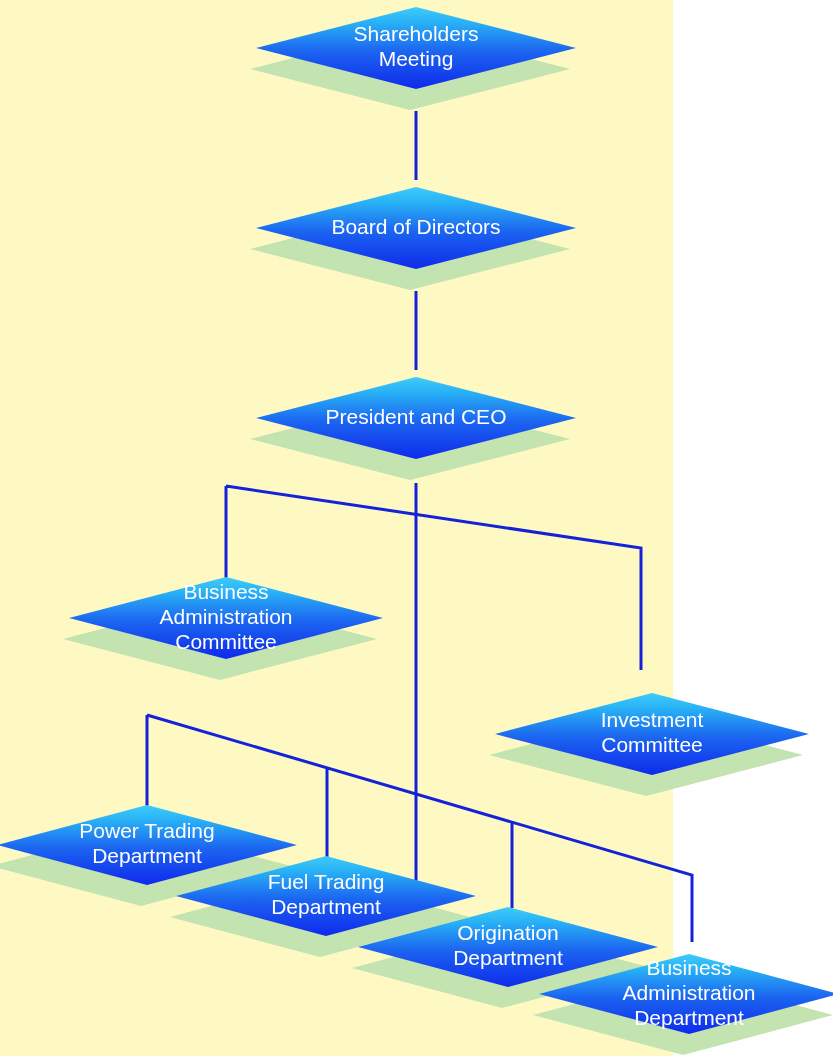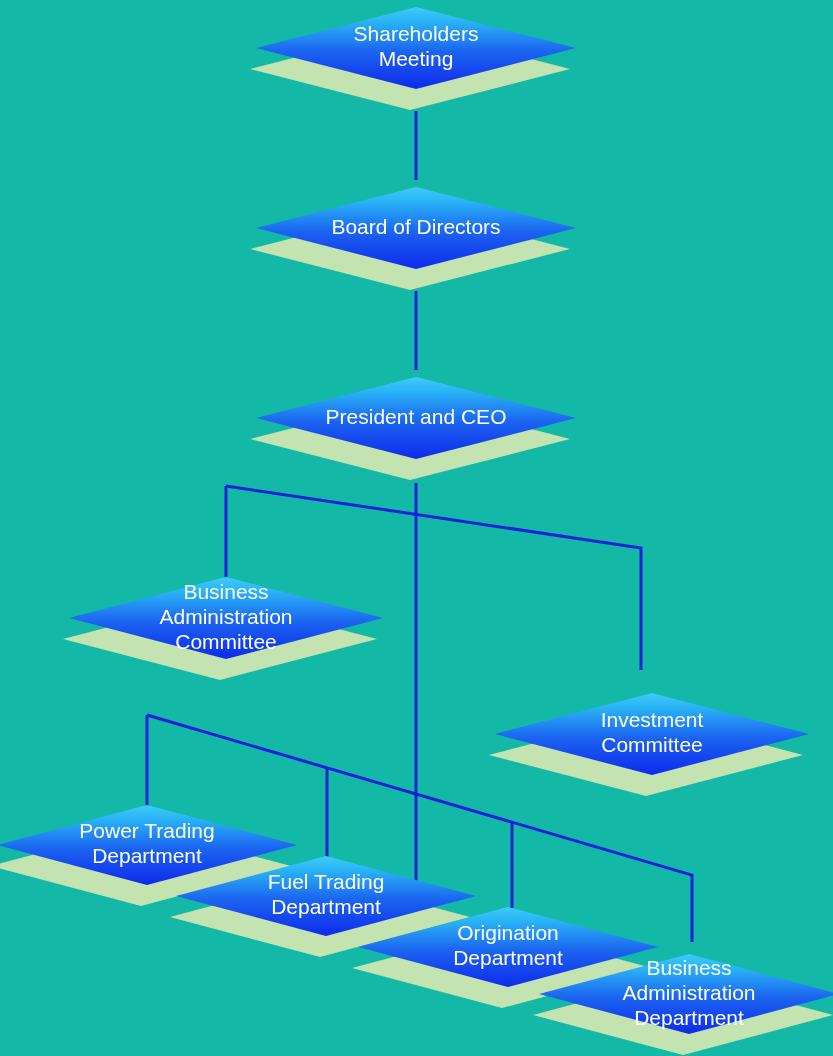--- a/index.html
+++ b/index.html
@@ -9,23 +9,23 @@
     background: #ffffff;
   }
   body {
     width: 833px;
     height: 1056px;
     font-family: "Liberation Sans", sans-serif;
     overflow: hidden;
   }
   #chart-root {
     position: relative;
-    width: 833px;
+    width: 673px;
     height: 1056px;
-    background: #14b8a6;
+    background: #fef9c3;
     text-decoration: underline;
   }
   svg.org-svg {
     position: absolute;
     top: 0;
     left: 0;
     width: 833px;
     height: 1056px;
     display: block;
   }

